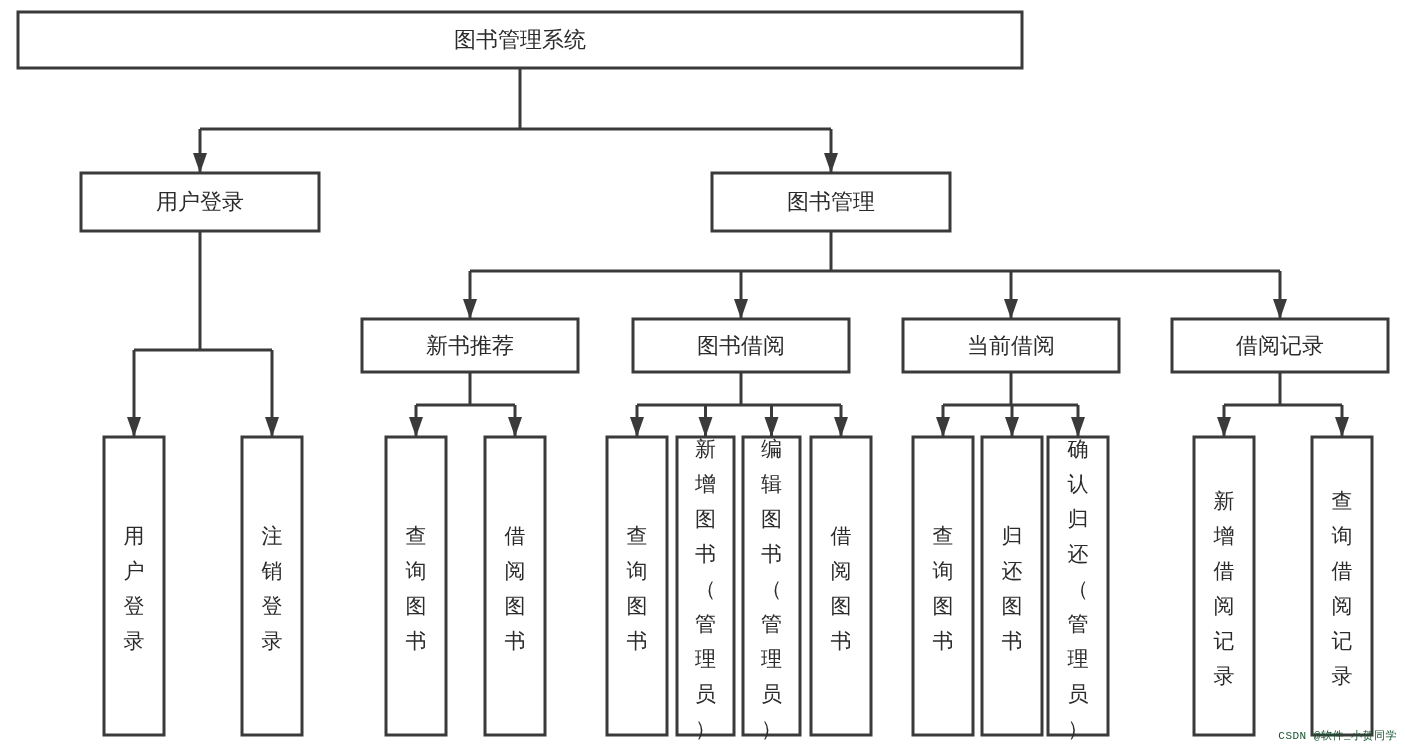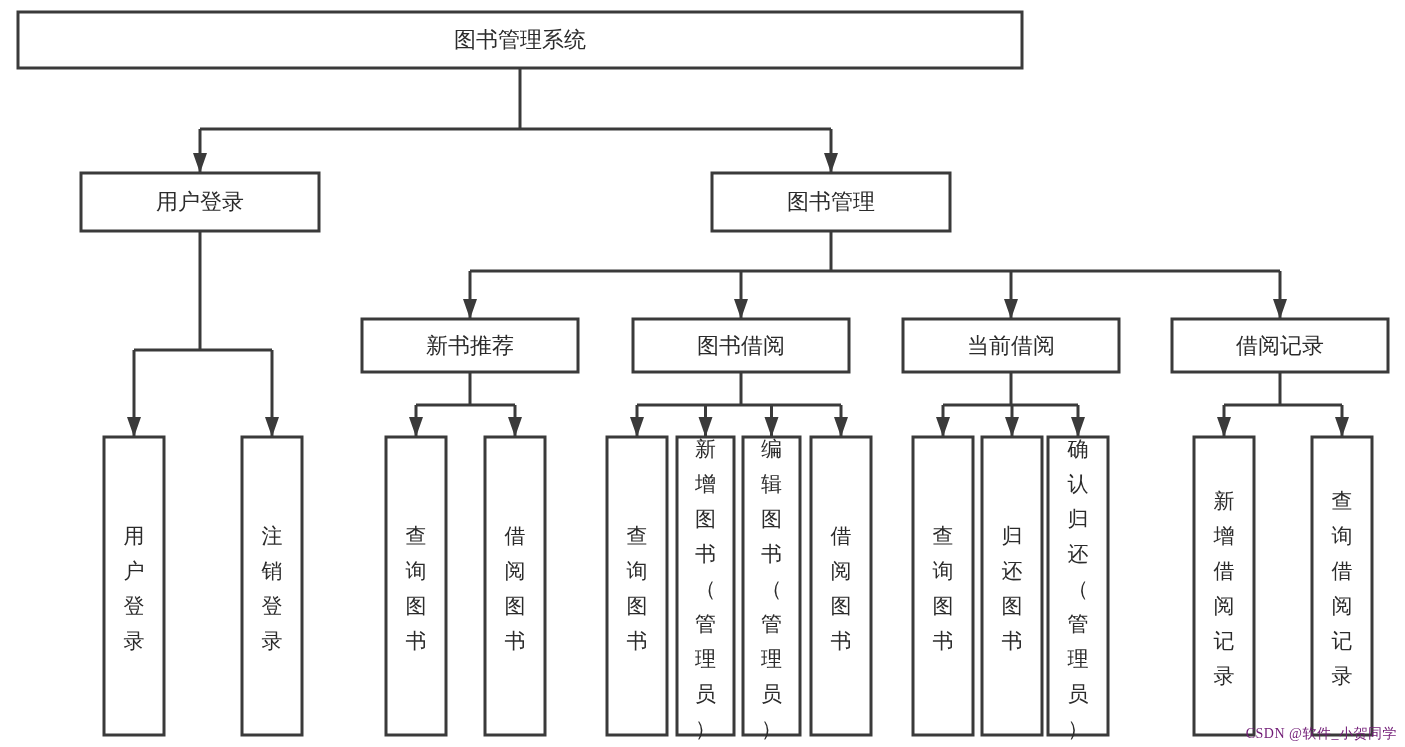--- a/index.html
+++ b/index.html
@@ -48,23 +48,23 @@
     fill: none;
   }
   .arrow-head {
     fill: #3a3a3a;
     stroke: none;
   }
   .watermark {
     position: absolute;
     right: 8px;
     bottom: 4px;
-    font-family: Liberation Serif, serif;
-    font-size: 14px;
-    color: #701a75;
+    font-family: Liberation Mono, monospace;
+    font-size: 11px;
+    color: #14532d;
     white-space: nowrap;
     letter-spacing: 0.5px;
     user-select: none;
   }
 </style>
 </head>
 <body>
 
 <div id="diagram-root">
 

